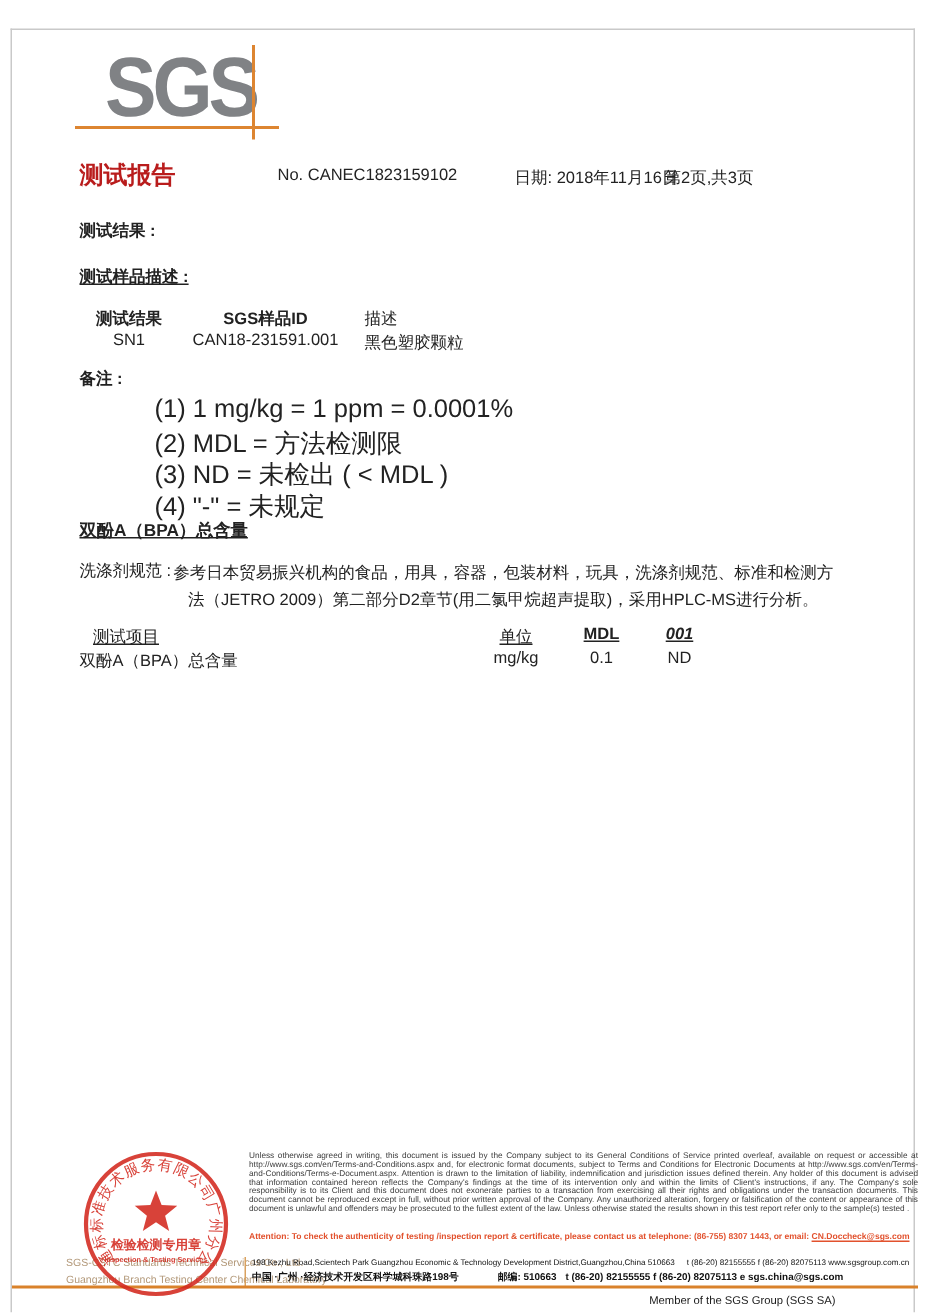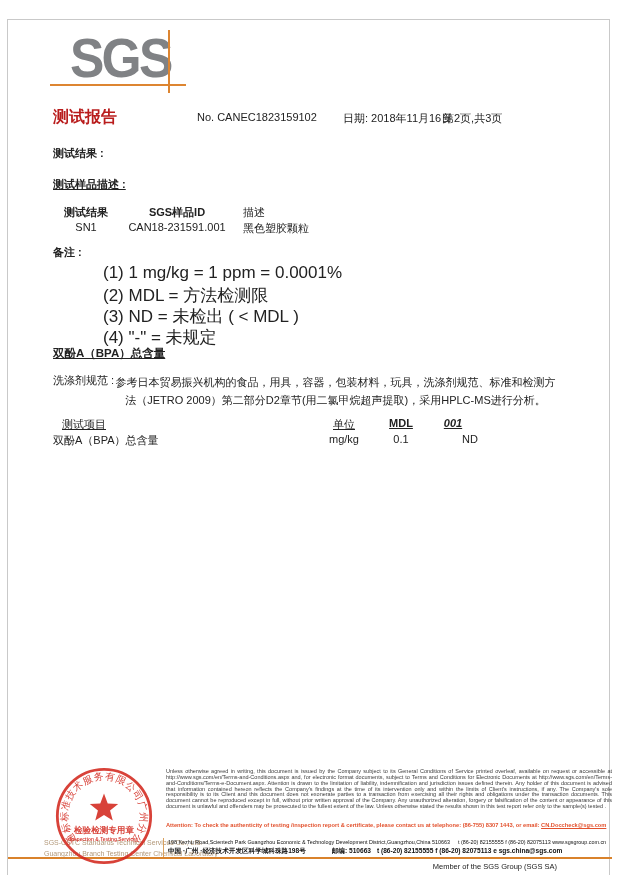--- a/index.html
+++ b/index.html
@@ -12,21 +12,21 @@
     border-left:1px solid #c9c9c9; border-right:1px solid #c9c9c9; border-top:1px solid #c9c9c9; }
 
   
   .logo-text { left:70px; top:30px; font-size:56px; font-weight:bold; color:#808285;
     letter-spacing:-3px; transform:scaleX(.92); transform-origin:left top; line-height:1; }
   .logo-hline { left:50px; top:84px; width:136px; height:0; border-top:2px solid #dd8531; }
   .logo-vline { left:168px; top:30px; width:0; height:63px; border-left:2px solid #dd8531; }
 
   
   .rpt-title { left:53px; top:107px; font-size:16px; font-weight:bold; color:#b91c1c; }
-  .rpt-no   { left:197px; top:111px; font-size:11px; }
+  .rpt-no   { left:185px; top:111px; font-size:11px; }
   .rpt-date { left:343px; top:111px; font-size:11px; }
   .rpt-page { left:443px; top:111px; font-size:11px; }
 
   .lbl { font-size:11px; color:#222; }
   .bold { font-weight:bold; }
 
   .results-label { left:53px; top:146px; }
   .sampledesc-label { left:53px; top:177px; font-weight:bold; text-decoration:underline; }
 
   
@@ -45,21 +45,21 @@
   .method-text { left:113px; top:373px; width:445px; font-size:11px; line-height:18px;text-align:center; }
 
   
   .rt-h-item { left:62px;  top:417px; text-decoration:underline; }
   .rt-h-unit { left:326px; top:417px; width:36px; text-align:center; text-decoration:underline; }
   .rt-h-mdl  { left:384px; top:417px; width:34px; text-align:center; font-weight:bold; text-decoration:underline; }
   .rt-h-001  { left:438px; top:417px; width:30px; text-align:center; font-weight:bold; font-style:italic; text-decoration:underline; }
   .rt-v-item { left:53px;  top:433px; }
   .rt-v-unit { left:326px; top:433px; width:36px; text-align:center; }
   .rt-v-mdl  { left:384px; top:433px; width:34px; text-align:center; }
-  .rt-v-001  { left:438px; top:433px; width:30px; text-align:center;margin-left:17px; }
+  .rt-v-001  { left:438px; top:433px; width:30px; text-align:center; }
 
   
   .company1 { left:44px; top:839px; font-size:7px; color:#b3997a; white-space:nowrap; }
   .company2 { left:44px; top:850px; font-size:7px; color:#b3997a; white-space:nowrap; }
 
   .disclaimer { left:166px; top:769px; width:446px; font-size:5.5px; line-height:5.85px;
     color:#3c3c3c; text-align:justify; }
   .attention { left:166px; top:822px; width:446px; font-size:5.7px; line-height:6.4px;
     color:#e2512d; font-weight:bold; }
   .attention .u { text-decoration:underline; }

